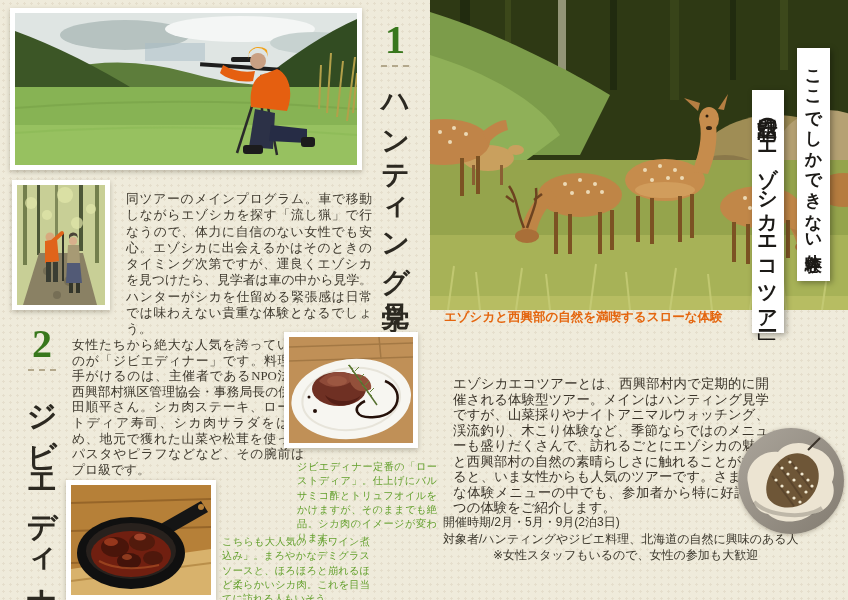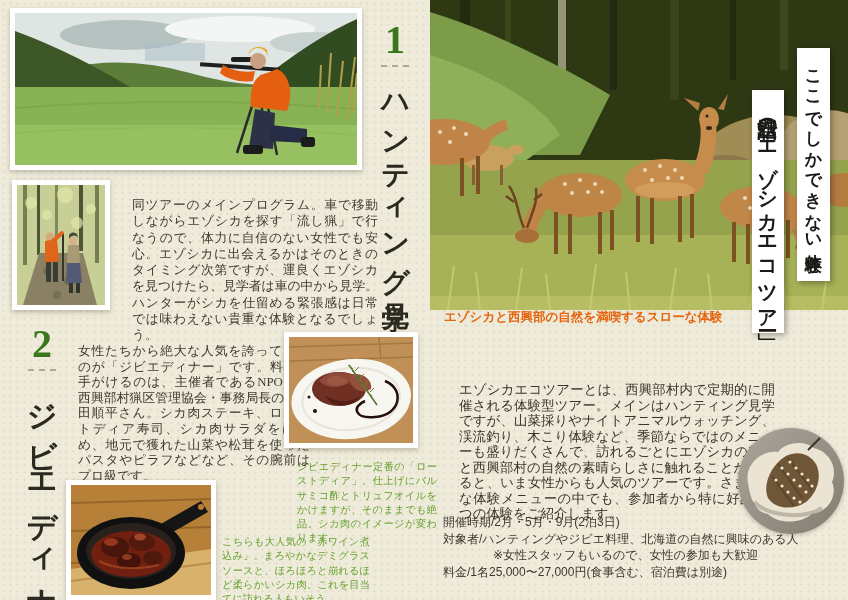--- a/index.html
+++ b/index.html
@@ -22,21 +22,21 @@
   
   .sec-head{position:absolute;text-align:center;}
   .sec1{left:364px;top:20px;width:62px;}
   .sec2{left:16px;top:324px;width:52px;}
   .sec-num{font-weight:bold;font-size:40px;line-height:1;color:#38771c;font-family:"Liberation Serif",serif;}
   .sec-num::after{content:"";display:block;width:28px;margin:5px auto 0;border-top:2px dashed #b3a88c;}
   .vtitle{writing-mode:vertical-rl;margin:10px auto 0;color:#2c2921;font-weight:600;line-height:1;}
   .vtitle1{font-size:28px;letter-spacing:2px;}
   .vtitle2{font-size:30px;letter-spacing:3px;}
   
-  .jpara{position:absolute;margin:16px;text-align:justify;color:#3e392e;}
+  .jpara{position:absolute;margin:10px;text-align:justify;color:#3e392e;}
   .p1{left:116px;top:181px;width:246px;font-size:12.8px;line-height:1.27;}
   .p2{left:62px;top:328px;width:232px;font-size:12.8px;line-height:1.22;}
   
   .caption{position:absolute;margin:8px;font-family:"Liberation Sans","DejaVu Sans",sans-serif;
     font-weight:normal;font-size:10.2px;line-height:1.4;color:#63a02c;text-align:justify;}
   .cap1{left:289px;top:452px;width:140px;}
   .cap2{left:214px;top:527px;width:148px;}
   
   .deer{left:430px;top:0;width:418px;height:310px;}
   .banner{position:absolute;background:#ffffff;writing-mode:vertical-rl;
@@ -351,21 +351,20 @@
   <div class="banner bannerA">ここでしかできない体験を!</div>
   <div class="banner bannerB">話題の「エゾシカエコツアー」</div>
 
   <p class="abs subtitle">エゾシカと西興部の自然を満喫するスローな体験</p>
   <p class="jpara featbody">エゾシカエコツアーとは、西興部村内で定期的に開催される体験型ツアー。メインはハンティング見学ですが、山菜採りやナイトアニマルウォッチング、渓流釣り、木こり体験など、季節ならではのメニューも盛りだくさんで、訪れるごとにエゾシカの魅力と西興部村の自然の素晴らしさに触れることができると、いま女性からも人気のツアーです。さまざまな体験メニューの中でも、参加者から特に好評の3つの体験をご紹介します。</p>
 
   <div class="details">
     <div>開催時期/2月・5月・9月(2泊3日)</div>
     <div>対象者/ハンティングやジビエ料理、北海道の自然に興味のある人</div>
     <div class="indent">※女性スタッフもいるので、女性の参加も大歓迎</div>
-    <div>料金/1名25,000〜27,000円(食事含む、宿泊費は別途)</div>
   </div>
 
   <div class="abs fur">
     <svg width="106" height="106" viewBox="0 0 106 106">
       <defs>
         <linearGradient id="furbg" x1="0" y1="0" x2="1" y2="1">
           <stop offset="0" stop-color="#aba59b"></stop>
             <stop offset="1" stop-color="#837c71"></stop>
         </linearGradient>
       </defs>

